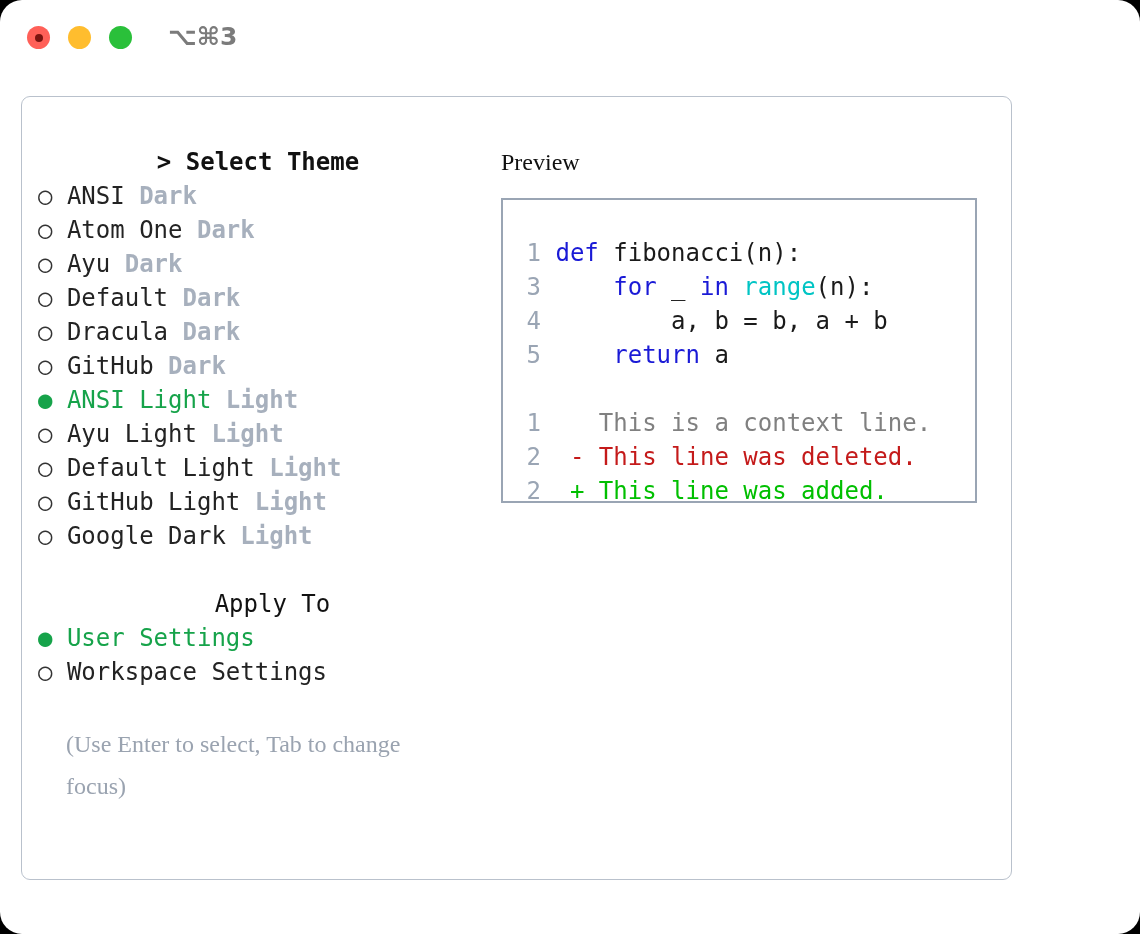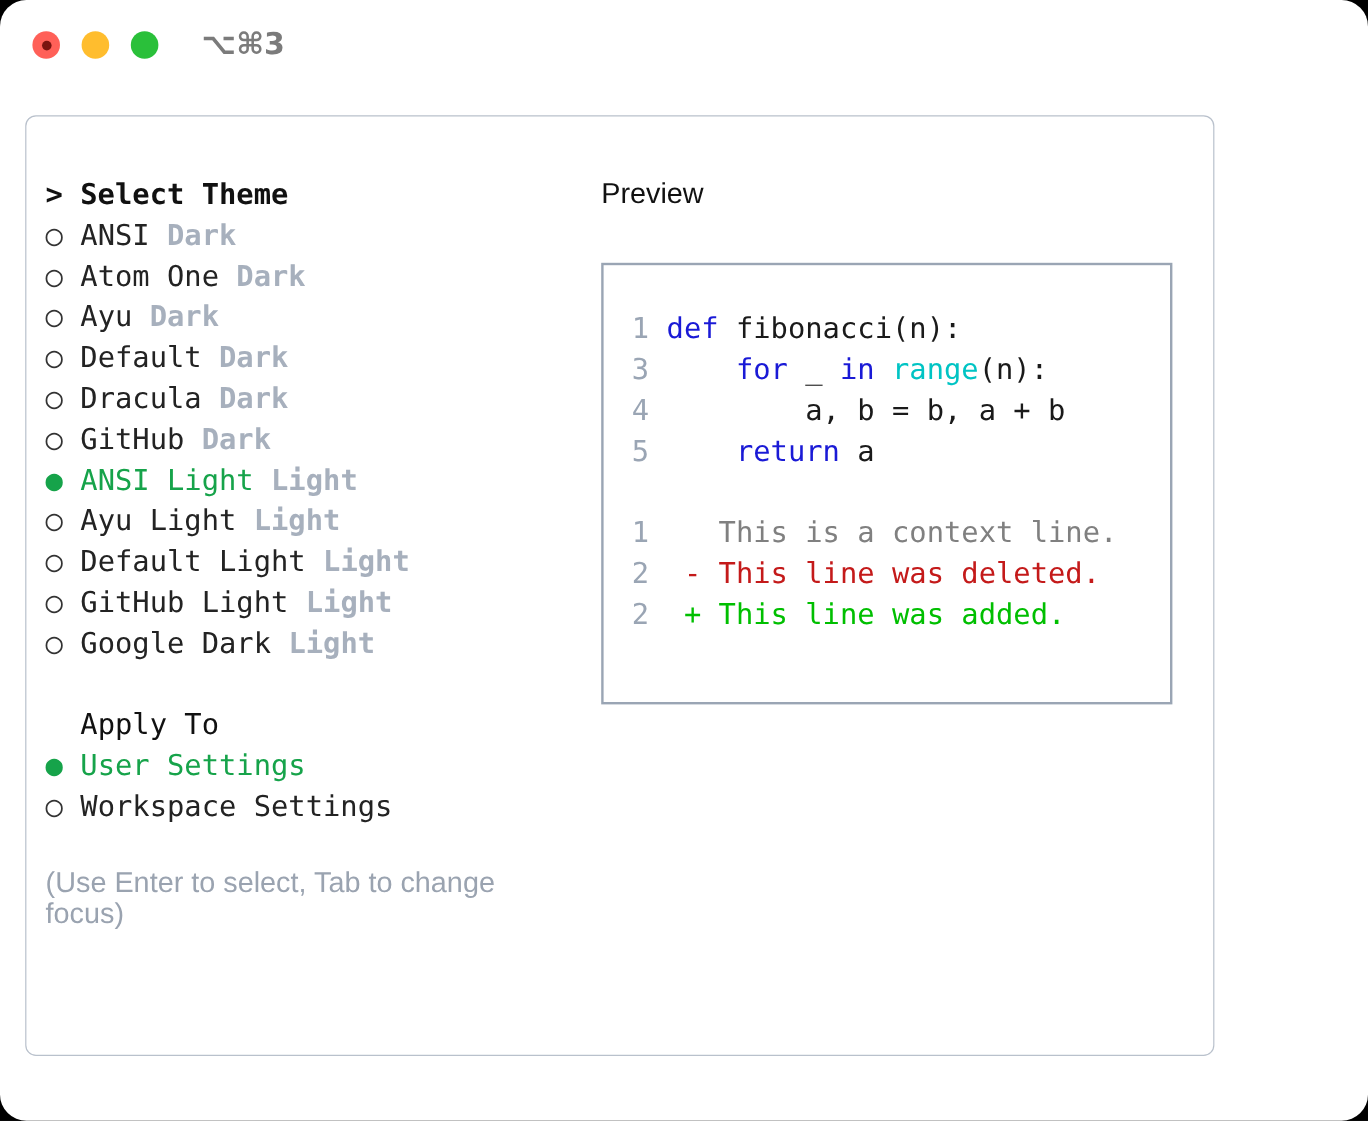--- a/index.html
+++ b/index.html
@@ -96,20 +96,21 @@
     width: 490px;
   }
 
   .section-head {
     font-family: "DejaVu Sans Mono", "Liberation Mono", monospace;
     font-size: 24px;
     line-height: 34px;
     white-space: pre;
     color: #111111;
     font-weight: bold;
+    text-align: center;
   }
   .section-head-plain {
     font-weight: normal;
   }
 
   .opt-row {
     font-family: "DejaVu Sans Mono", "Liberation Mono", monospace;
     font-size: 24px;
     line-height: 34px;
     white-space: pre;
@@ -120,40 +121,41 @@
   .bullet-off { color: #333333; }
   .label-on   { color: #16a34a; }
   .label-off  { color: #232323; }
   .tag        { color: #a7b0bd; font-weight: bold; }
 
   .spacer-line {
     height: 34px;
   }
 
   .hint {
-    font-family: Liberation Sans, sans-serif;
-    font-size: 24px;
-    line-height: 26px;
+    font-family: Liberation Serif, serif;
+    font-size: 24px;
+    line-height: 42px;
     color: #9aa3b0;
     width: 400px;
     white-space: pre-wrap;
+    margin-left: 28px;
   }
 
   
   .preview-head {
-    font-family: Liberation Sans, sans-serif;
+    font-family: Liberation Serif, serif;
     font-size: 24px;
     line-height: 34px;
     color: #111111;
     white-space: pre;
   }
   .preview-box {
-    margin-top: 40px;
+    margin-top: 19px;
     width: 476px;
-    height: 368px;
+    height: 305px;
     border: 2px solid #9aa5b4;
     box-sizing: border-box;
     background: #ffffff;
     padding: 36px 0 0 0;
   }
   .code-line {
     font-family: "DejaVu Sans Mono", "Liberation Mono", monospace;
     font-size: 24px;
     line-height: 34px;
     white-space: pre;

